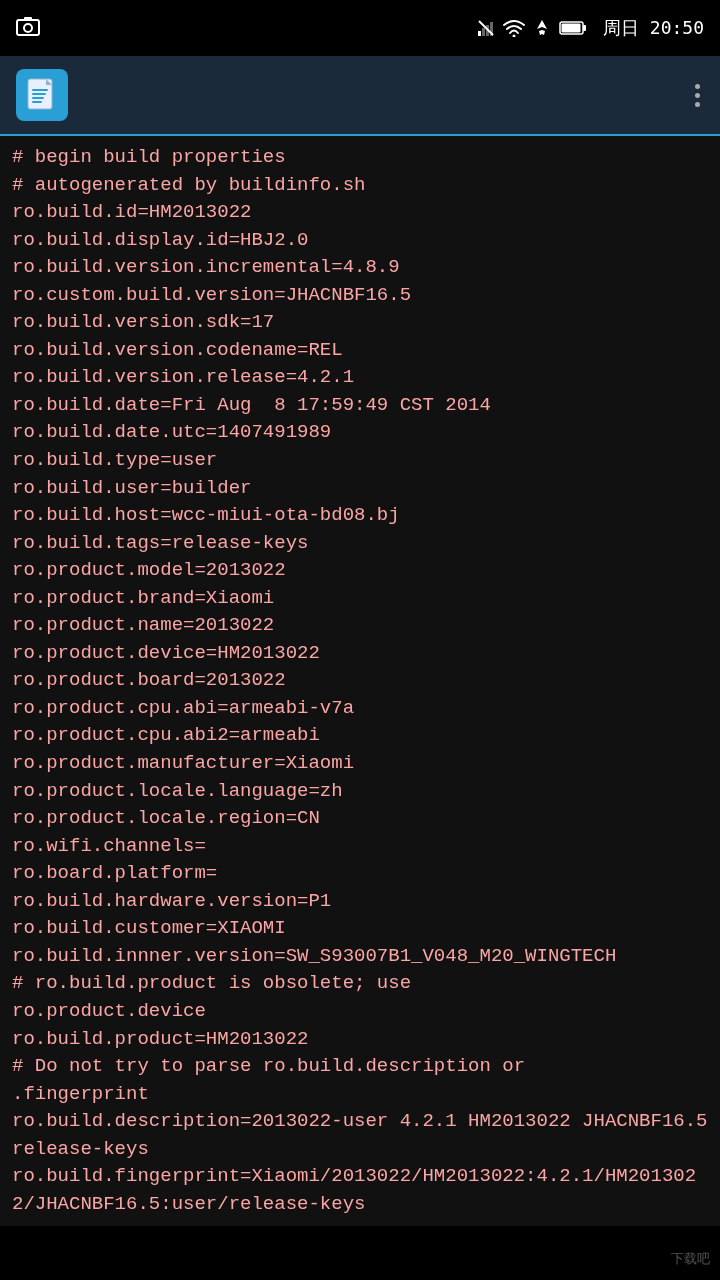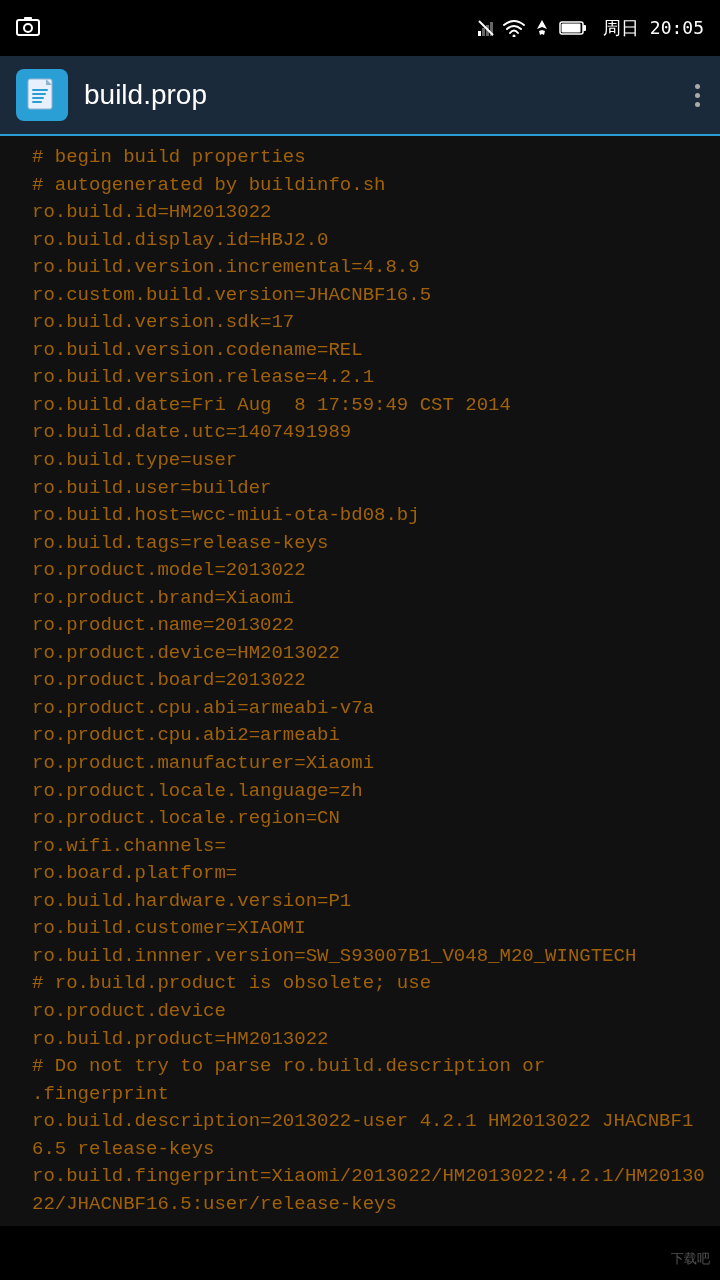--- a/index.html
+++ b/index.html
@@ -105,27 +105,26 @@
 
     
     #content {
       width: 720px;
       background: #111;
       padding: 8px 12px;
       overflow-x: auto;
     }
 
     #content pre {
-      color: #a16207;
+      color: #fca5a5;
       font-family: 'Courier New', Courier, monospace;
       font-size: 19px;
       line-height: 1.45;
       white-space: pre-wrap;
       word-break: break-all;
-      margin-left: 20px;
     }
 
     
     #watermark {
       position: fixed;
       bottom: 12px;
       right: 10px;
       color: #555;
       font-size: 13px;
       font-family: sans-serif;
@@ -163,37 +162,36 @@
     <svg width="18" height="18" viewBox="0 0 18 18" fill="white">
       <path d="M9 1 L14 10 L9 8 L4 10 Z" fill="white"></path>
       <path d="M6 12 L9 11 L12 12 L11 16 L9 15 L7 16 Z" fill="white"></path>
     </svg>
 
     <svg width="28" height="16" viewBox="0 0 28 16" fill="none">
       <rect x="1" y="2" width="23" height="12" rx="2" stroke="white" stroke-width="1.5"></rect>
       <rect x="24" y="5" width="3" height="6" rx="1" fill="white"></rect>
       <rect x="2.5" y="3.5" width="19" height="9" rx="1" fill="white"></rect>
     </svg>
-    <span class="time">周日 20:05</span>
+    <span class="time">周日 20:50</span>
   </div>
 </div>
 
 <div id="title-bar">
   <div class="app-icon">
     <svg width="36" height="36" viewBox="0 0 36 36">
 
       <rect x="4" y="2" width="24" height="30" rx="2" fill="#e8f0fe" stroke="#90b4d0" stroke-width="1"></rect>
       <path d="M22 2 L28 8 L22 8 Z" fill="#90b4d0"></path>
       <rect x="8" y="12" width="16" height="2" rx="1" fill="#2a9fd6"></rect>
       <rect x="8" y="16" width="14" height="2" rx="1" fill="#2a9fd6"></rect>
       <rect x="8" y="20" width="12" height="2" rx="1" fill="#2a9fd6"></rect>
       <rect x="8" y="24" width="10" height="2" rx="1" fill="#2a9fd6"></rect>
     </svg>
   </div>
-  <span class="title-text">build.prop</span>
   <div class="menu-dots">
     <span></span>
     <span></span>
     <span></span>
   </div>
 </div>
 
 <div id="content">
   <pre># begin build properties
 # autogenerated by buildinfo.sh

